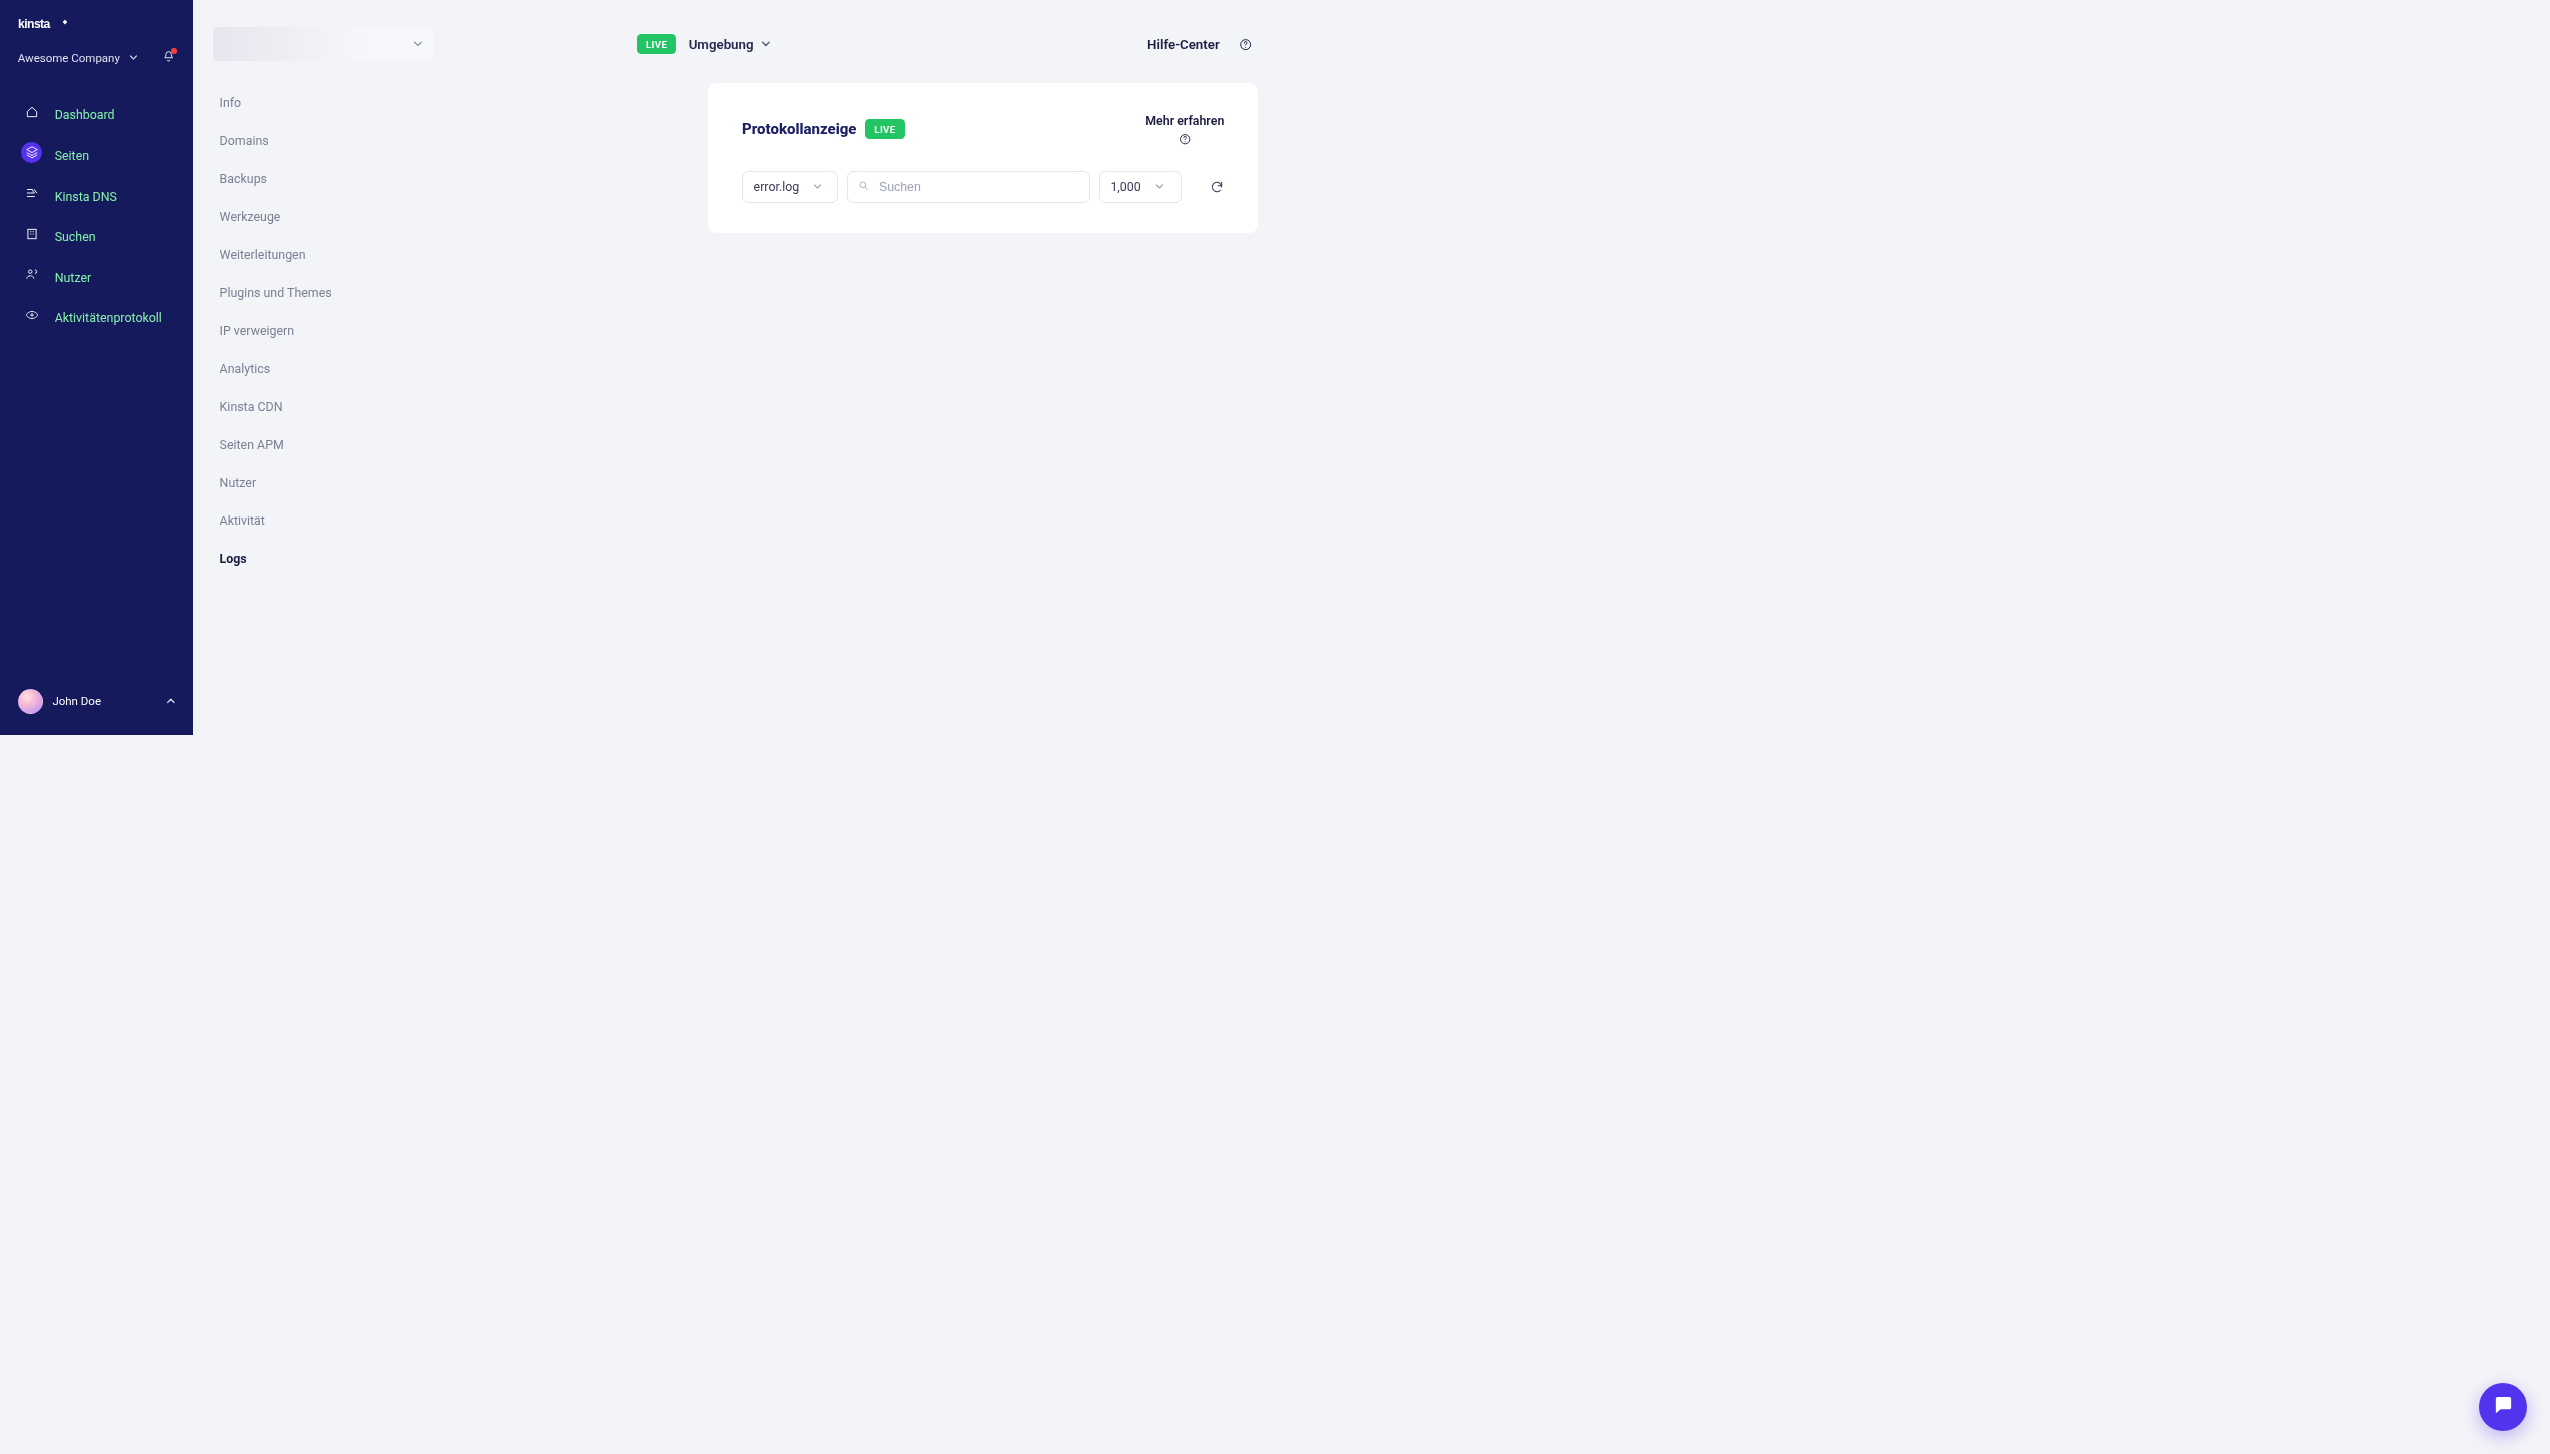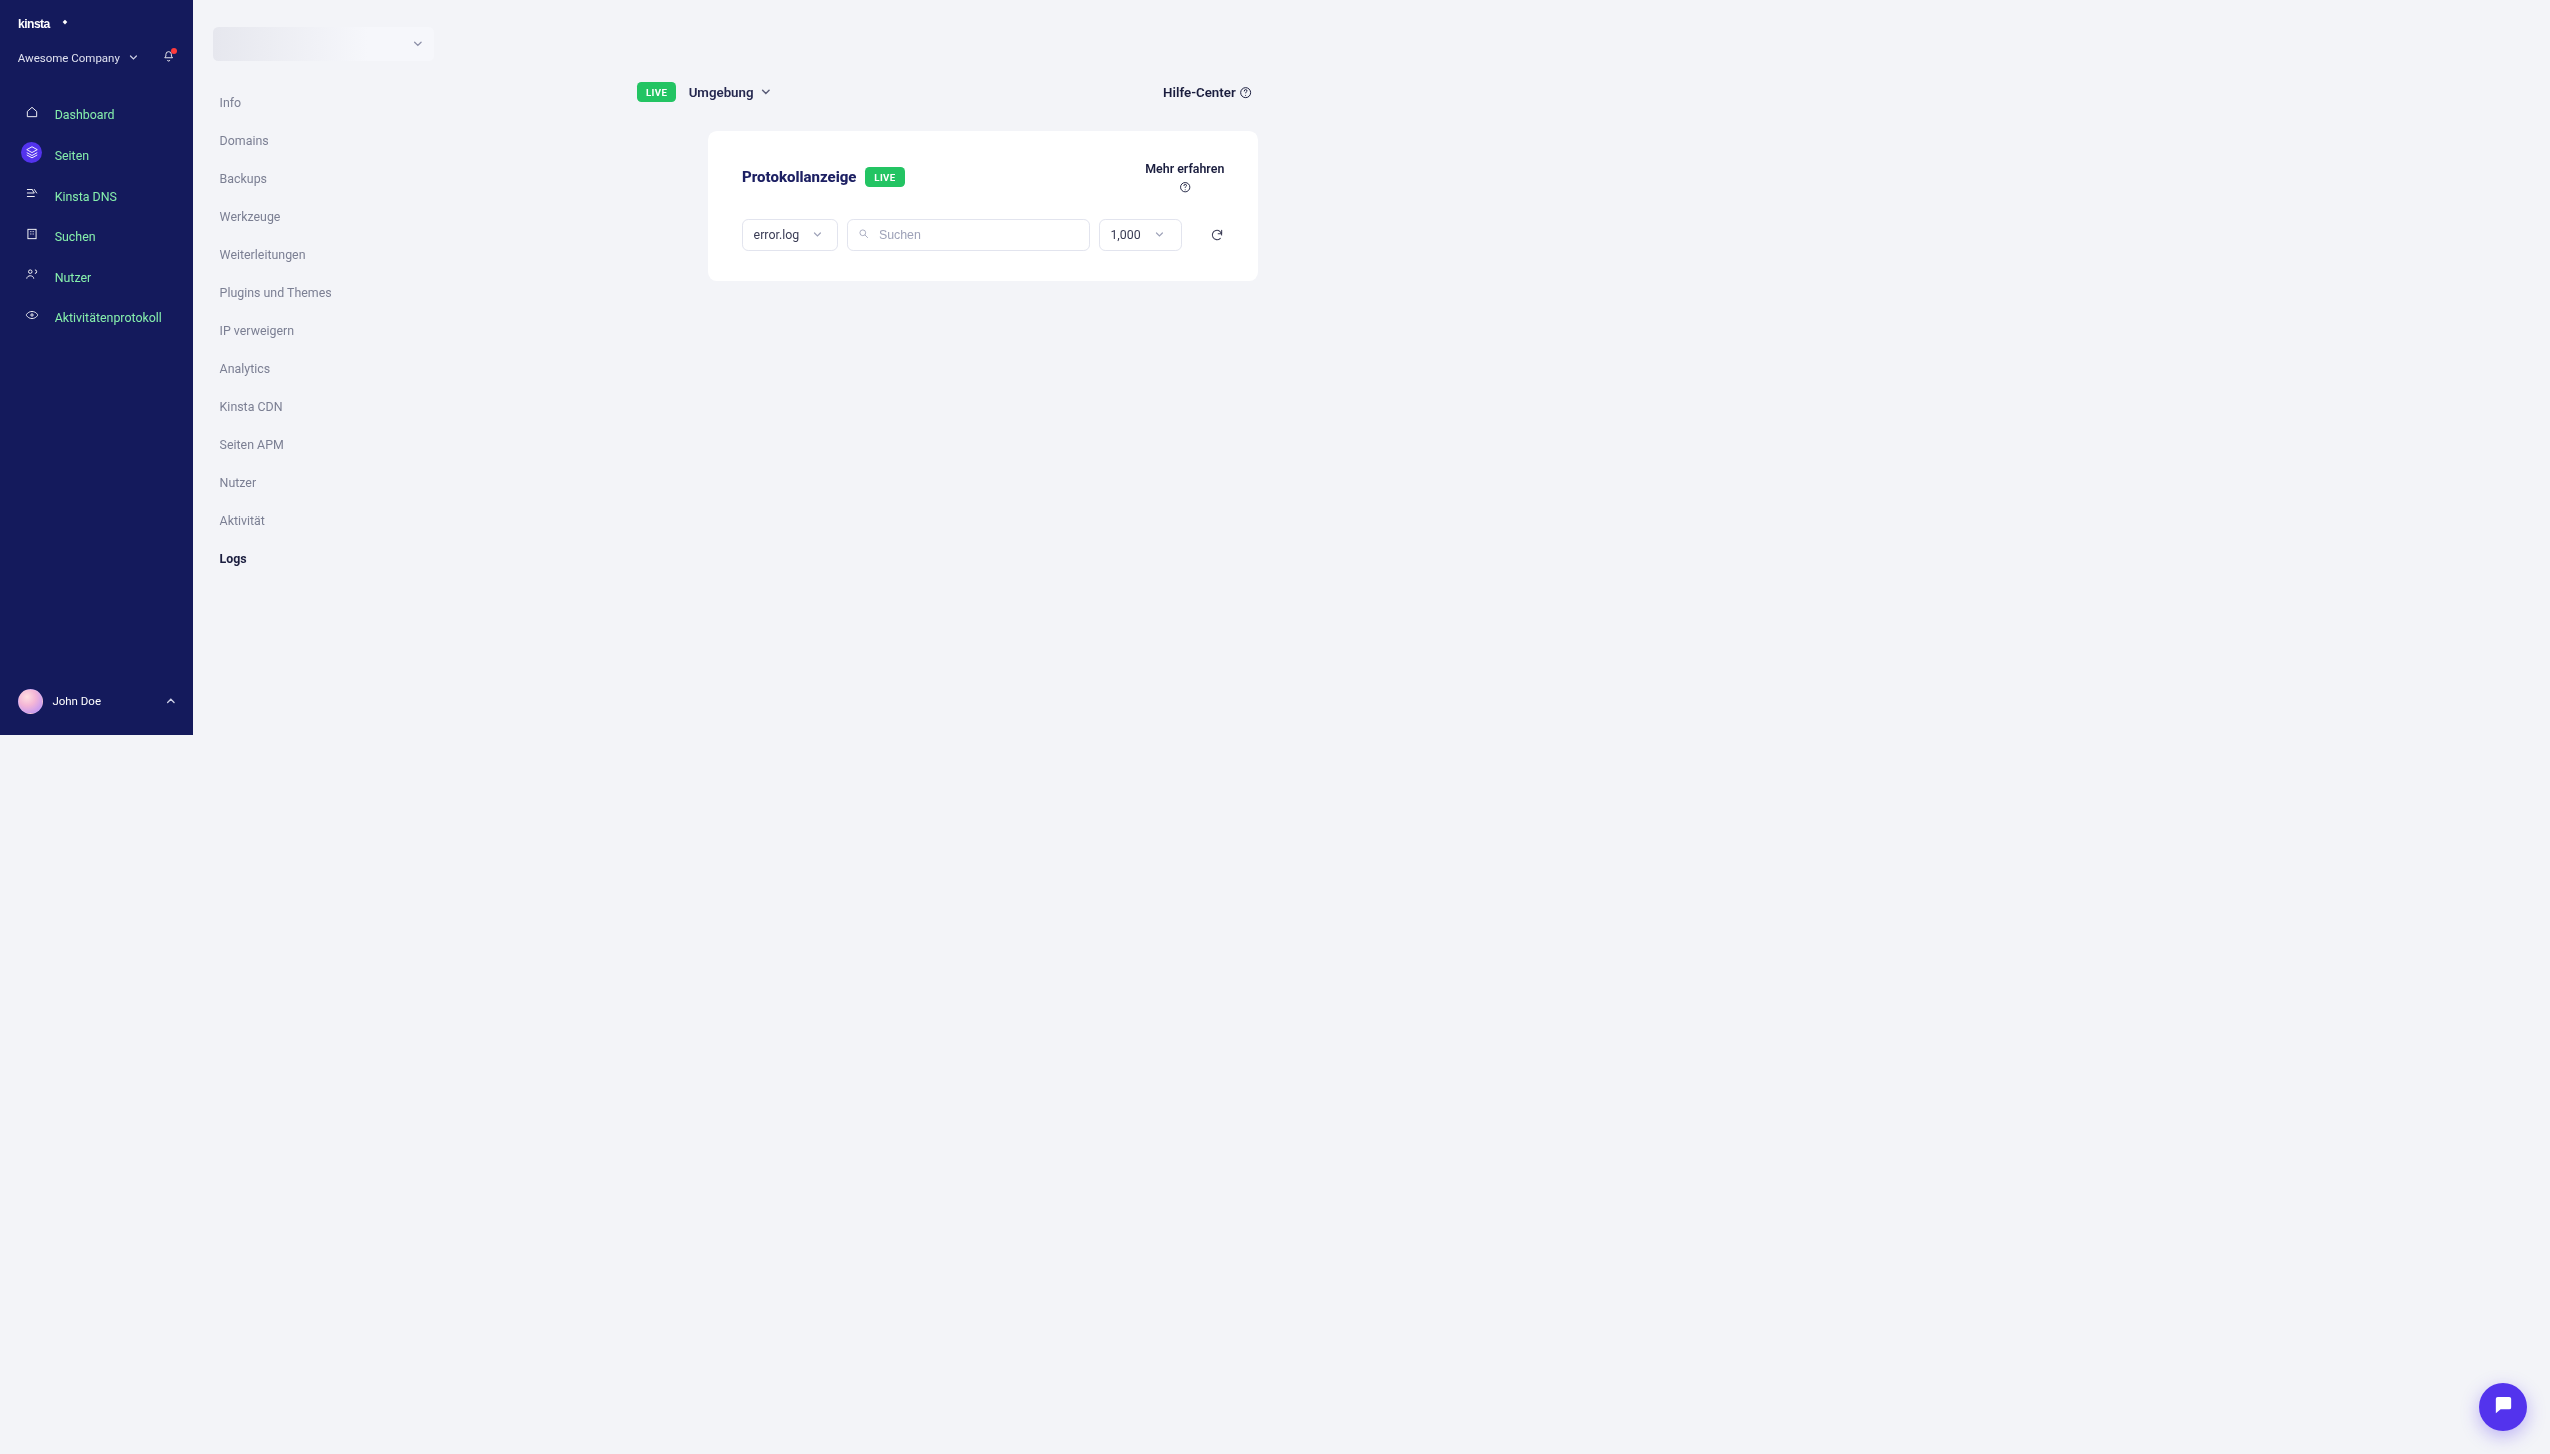--- a/index.html
+++ b/index.html
@@ -116,21 +116,21 @@
 .subnav-list { margin-top: 57px; display: flex; flex-direction: column; }
 .subnav-item {
   padding: 11.5px 8.9px 11.5px 26.6px;
   font-size: 12.4px;
   color: #7b7f93;
   cursor: pointer;
 }
 .subnav-item.active { color: #1a1d3e; font-weight: 700; }
 
 
-.content-wrap { flex: 1; position: relative; margin-top: 48px; }
+.content-wrap { flex: 1; position: relative; }
 .top-row {
   display: flex;
   align-items: center;
   gap: 12.4px;
   padding: 26.6px 28px 0 283px;
   height: 62px;
 }
 .badge-live {
   background: #23c463;
   color: #fff;
@@ -146,21 +146,21 @@
   gap: 7px;
   font-size: 13.3px;
   font-weight: 600;
   color: #25284f;
   cursor: pointer;
 }
 .help-link {
   margin-left: auto;
   display: flex;
   align-items: center;
-  gap: 3px;
+  gap: 19px;
   font-size: 13.3px;
   font-weight: 600;
   color: #1a1d3e;
   cursor: pointer;
 }
 
 
 .main-card {
   margin: 21px 17.7px 0 0;
   margin-left: 161px;

